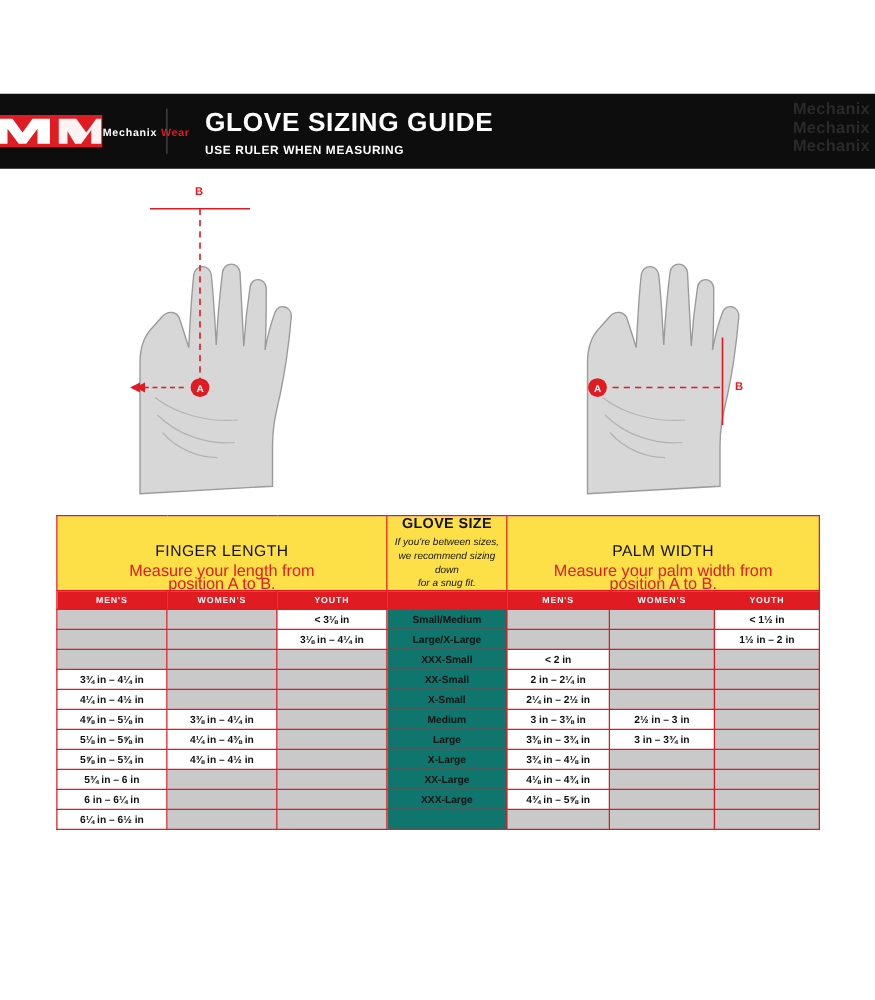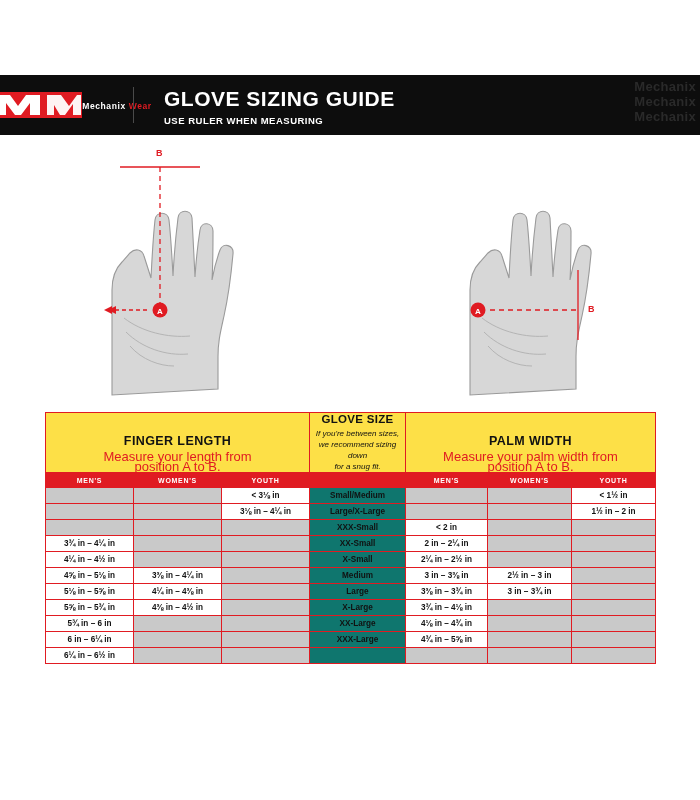--- a/index.html
+++ b/index.html
@@ -68,21 +68,21 @@
     position:absolute; left:45px; top:412px; width:610px;
   }
   table.sz { border-collapse:collapse; width:610px; table-layout:fixed; }
   table.sz td, table.sz th { border:1px solid #e01b22; padding:0; }
 
   .title-cell {
     background:#fde047; text-align:center; vertical-align:middle;
     padding:7px 4px 8px 4px;
   }
   .title-cell .t {
-    font-size:12.5px; font-weight:bold; letter-spacing:0.4px; color:#111;margin-top:20px;
+    font-size:12.5px; font-weight:normal; letter-spacing:0.4px; color:#111;margin-top:20px;
   }
   .title-cell .d {
     font-size:13px; font-weight:normal; color:#e01b22; line-height:10px;
     margin-top:4px;
   }
   .title-cell .i {
     font-size:8px; font-style:italic; color:#111; line-height:11px; margin-top:3px;
   }
   .title-cell .gt {
     font-size:11.5px; font-weight:bold; letter-spacing:0.3px; color:#111;

